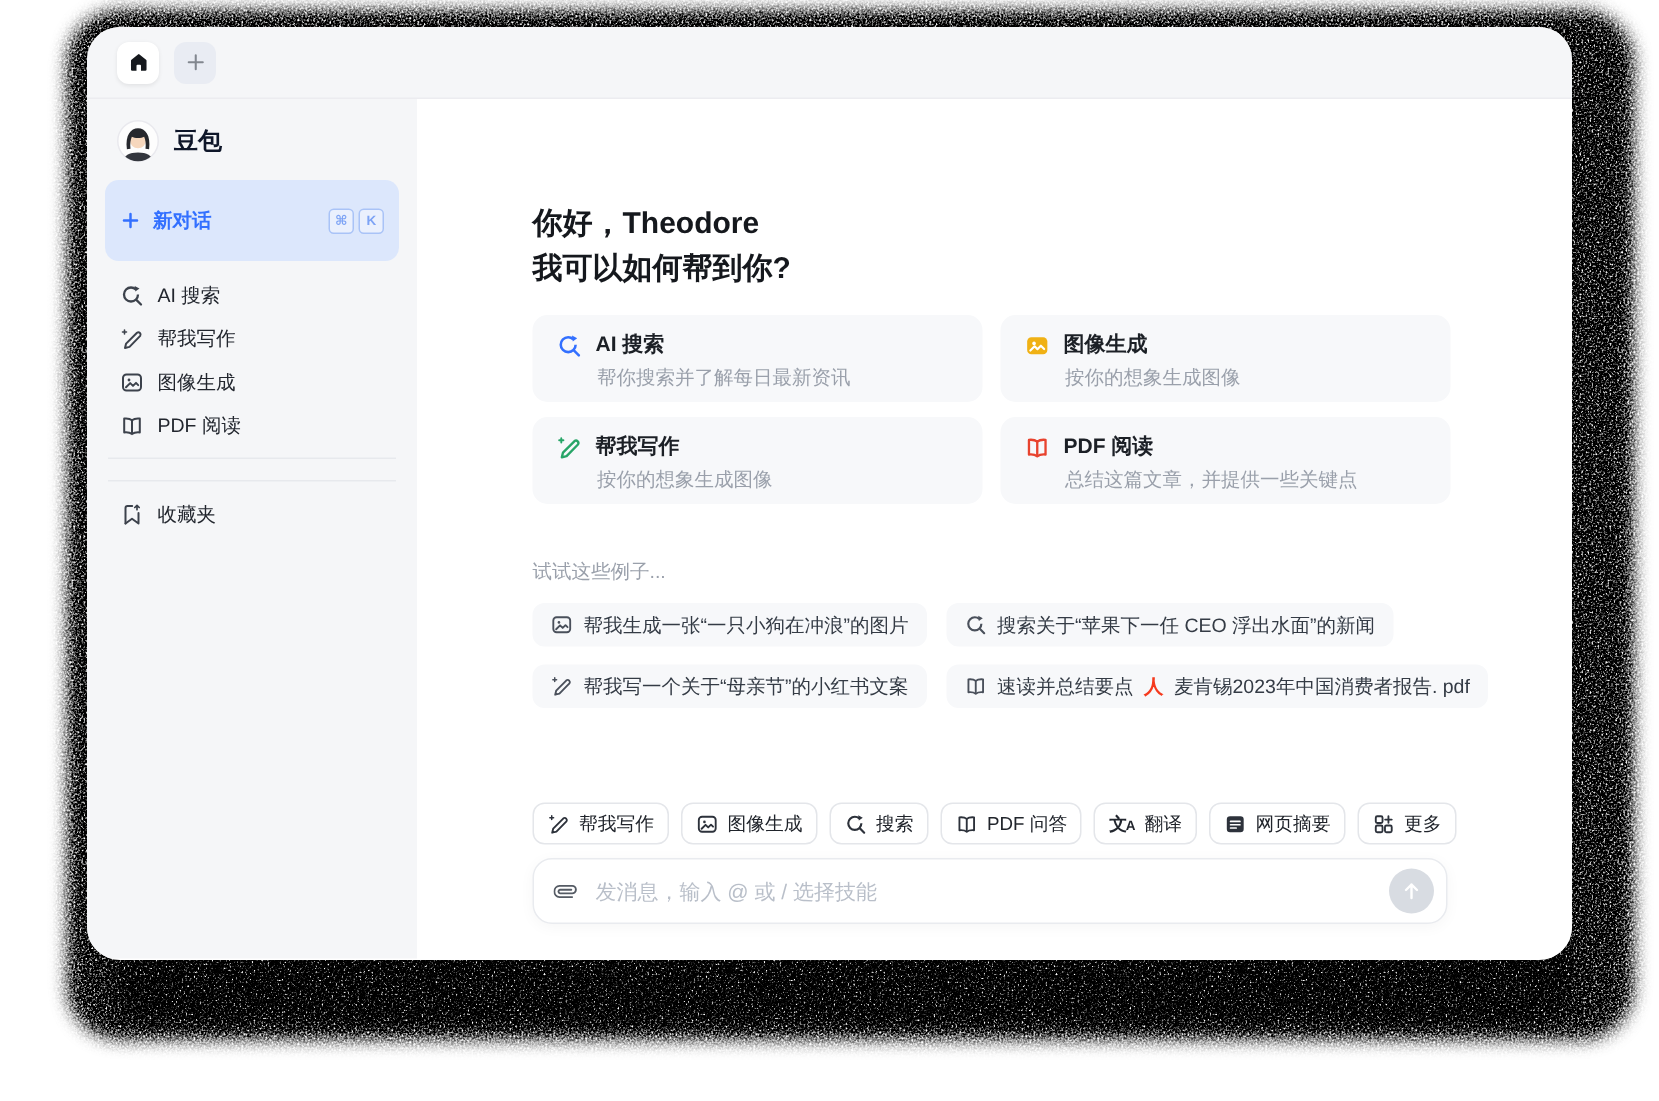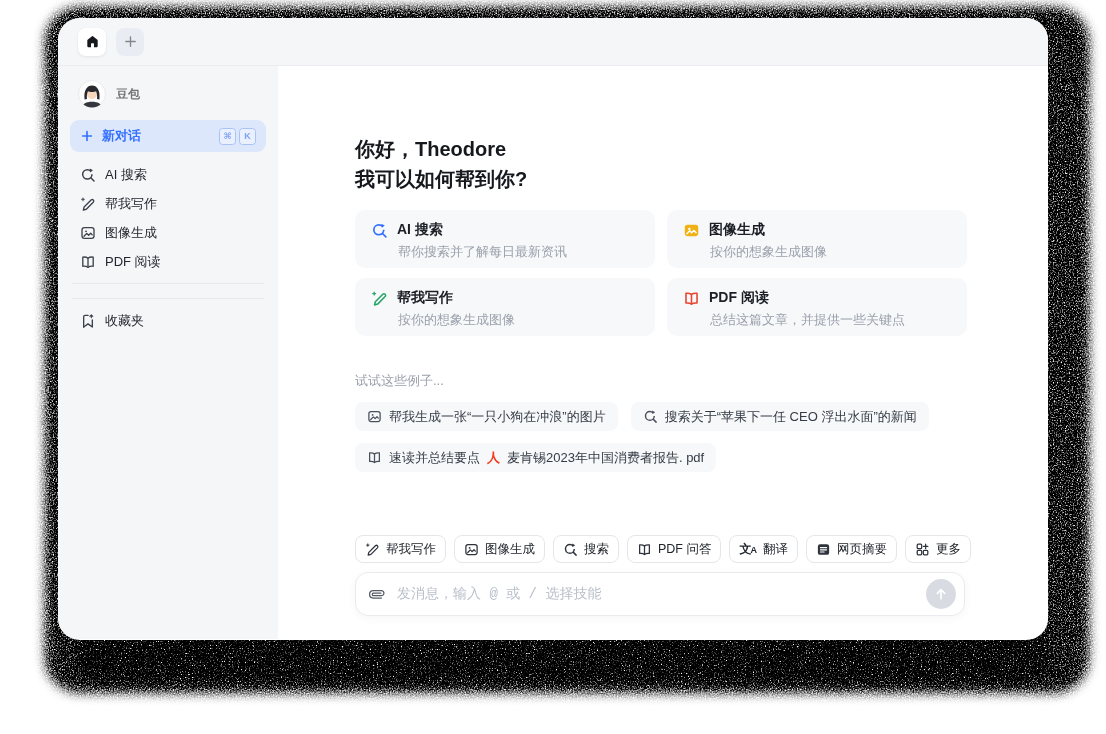--- a/index.html
+++ b/index.html
@@ -15,22 +15,22 @@
     border-radius:22px;overflow:hidden;box-shadow:0 0 0 1px rgba(0,0,0,.05);
   }
   .tabbar{height:48px;background:#f5f6f8;border-bottom:1px solid #ececf0;display:flex;align-items:center;padding-left:20px;gap:10px;box-sizing:border-box}
   .tab-btn{width:28px;height:28px;border-radius:8px;display:flex;align-items:center;justify-content:center;cursor:pointer}
   .tab-home{background:#fff;box-shadow:0 1px 3px rgba(0,0,0,.08)}
   .tab-new{background:#e9ecf3;color:#82878f}
   .app-body{display:flex;height:573px}
   
   .sidebar{width:220px;flex:none;background:#f5f6f8;padding:10px 12px;box-sizing:border-box;display:flex;flex-direction:column}
   .profile{display:flex;align-items:center;gap:10px;padding:4px 8px 12px;cursor:pointer}
-  .profile-name{font-size:12px;font-weight:600;color:#737373}
-  .newchat{height:30px;background:#dce7fc;border-radius:9px;display:flex;align-items:center;gap:8px;padding:1px 10px;color:#3370ff;font-size:13px;font-weight:600;margin-bottom:8px;cursor:pointer}
+  .profile-name{font-size:16px;font-weight:600;color:#0f172a}
+  .newchat{height:30px;background:#dce7fc;border-radius:9px;display:flex;align-items:center;gap:8px;padding:12px 10px;color:#3370ff;font-size:13px;font-weight:600;margin-bottom:8px;cursor:pointer}
   .kbds{margin-left:auto;display:flex;gap:3px}
   .kbds kbd{width:15px;height:15px;border:1px solid #a9c3f7;border-radius:3.5px;color:#7da3f5;font-size:9px;display:flex;align-items:center;justify-content:center;background:rgba(255,255,255,.4);font-family:inherit}
   .s-item{height:29px;display:flex;align-items:center;gap:9px;padding:0 10px;font-size:13px;color:#22262e;border-radius:8px;cursor:pointer}
   .s-item svg{color:#3c424c;flex:none}
   .s-div{height:1px;background:#e7e9ed;margin:7px 2px}
   .chev{margin-left:auto;color:#9aa0ab;display:flex}
   
   .main{flex:1;background:#fff;display:flex;flex-direction:column;padding-left:77px;box-sizing:border-box}
   .content{width:612px;display:flex;flex-direction:column;flex:1}
   .greet{font-size:20px;font-weight:700;color:#15181d;margin:0;line-height:30px}
@@ -48,21 +48,21 @@
   
   .bottom{margin-top:auto;padding-bottom:23px}
   .skills{display:flex;gap:8px;margin-bottom:9px;white-space:nowrap}
   .skill{display:inline-flex;align-items:center;gap:6px;background:#fff;border:1px solid #e4e6ea;border-radius:8px;height:26px;padding:0 9px;font-size:12.5px;color:#20242b;cursor:pointer}
   .skill svg{color:#2d323b;flex:none}
   .t-ico{display:inline-flex;align-items:flex-end;line-height:1;color:#22262e}
   .t-big{font-size:12px;font-weight:700}
   .t-small{font-size:9px;font-weight:700;margin-left:-1px}
   .inputbar{width:610px;height:44px;border:1px solid #e9ebef;border-radius:13px;display:flex;align-items:center;padding:0 8px 0 13px;box-sizing:border-box;box-shadow:0 2px 10px rgba(0,0,0,.04);background:#fff}
   .clip{color:#555b64;display:flex;cursor:pointer}
-  .msg-input{flex:1;border:none;outline:none;font-size:14px;color:#7f1d1d;background:transparent;margin-left:10px;font-family:Liberation Mono, monospace}
+  .msg-input{flex:1;border:none;outline:none;font-size:14px;color:#7f1d1d;background:transparent;margin-left:10px;font-family:Liberation Sans, sans-serif}
   .msg-input::placeholder{color:#b9bfc9}
   .send{width:30px;height:30px;border-radius:50%;background:#d8dce2;display:flex;align-items:center;justify-content:center;cursor:pointer;flex:none}
 </style>
 </head>
 <body>
 
 <svg class="grain" width="1106" height="734">
   <defs>
     <filter id="grainF" x="-8%" y="-8%" width="116%" height="116%">
       <feTurbulence type="fractalNoise" baseFrequency="0.75" numOctaves="2" result="n"></feTurbulence>
@@ -268,20 +268,29 @@
                 </svg>
             </span>
             <span>搜索关于“苹果下一任 CEO 浮出水面”的新闻</span>
           </div>
         </div>
 
         <div class="chip-row">
           <div class="chip">
             <span style="display:flex">
               <svg width="15" height="15" viewBox="0 0 24 24" fill="none">
+                  <path d="M9.5 19.9L5 21l1.1-4.4L17 5.7a2.3 2.3 0 0 1 3.2 3.2z" stroke="currentColor" stroke-width="2" stroke-linejoin="round"></path>
+                  <path d="M4.5 3v4M2.5 5h4" stroke="currentColor" stroke-width="1.6" stroke-linecap="round"></path>
+                </svg>
+            </span>
+            <span>帮我写一个关于“母亲节”的小红书文案</span>
+          </div>
+          <div class="chip">
+            <span style="display:flex">
+              <svg width="15" height="15" viewBox="0 0 24 24" fill="none">
                   <path d="M12 6.3C10.1 4.7 7.4 4.3 4.2 4.6v13.8c3.2-.3 5.9.1 7.8 1.7 1.9-1.6 4.6-2 7.8-1.7V4.6c-3.2-.3-5.9.1-7.8 1.7z" stroke="currentColor" stroke-width="2" stroke-linejoin="round"></path>
                   <path d="M12 6.3v13.4" stroke="currentColor" stroke-width="2"></path>
                 </svg>
             </span>
             <span>速读并总结要点</span>
             <span class="pdf-glyph">人</span>
             <span>麦肯锡2023年中国消费者报告. pdf</span>
           </div>
         </div>
 

